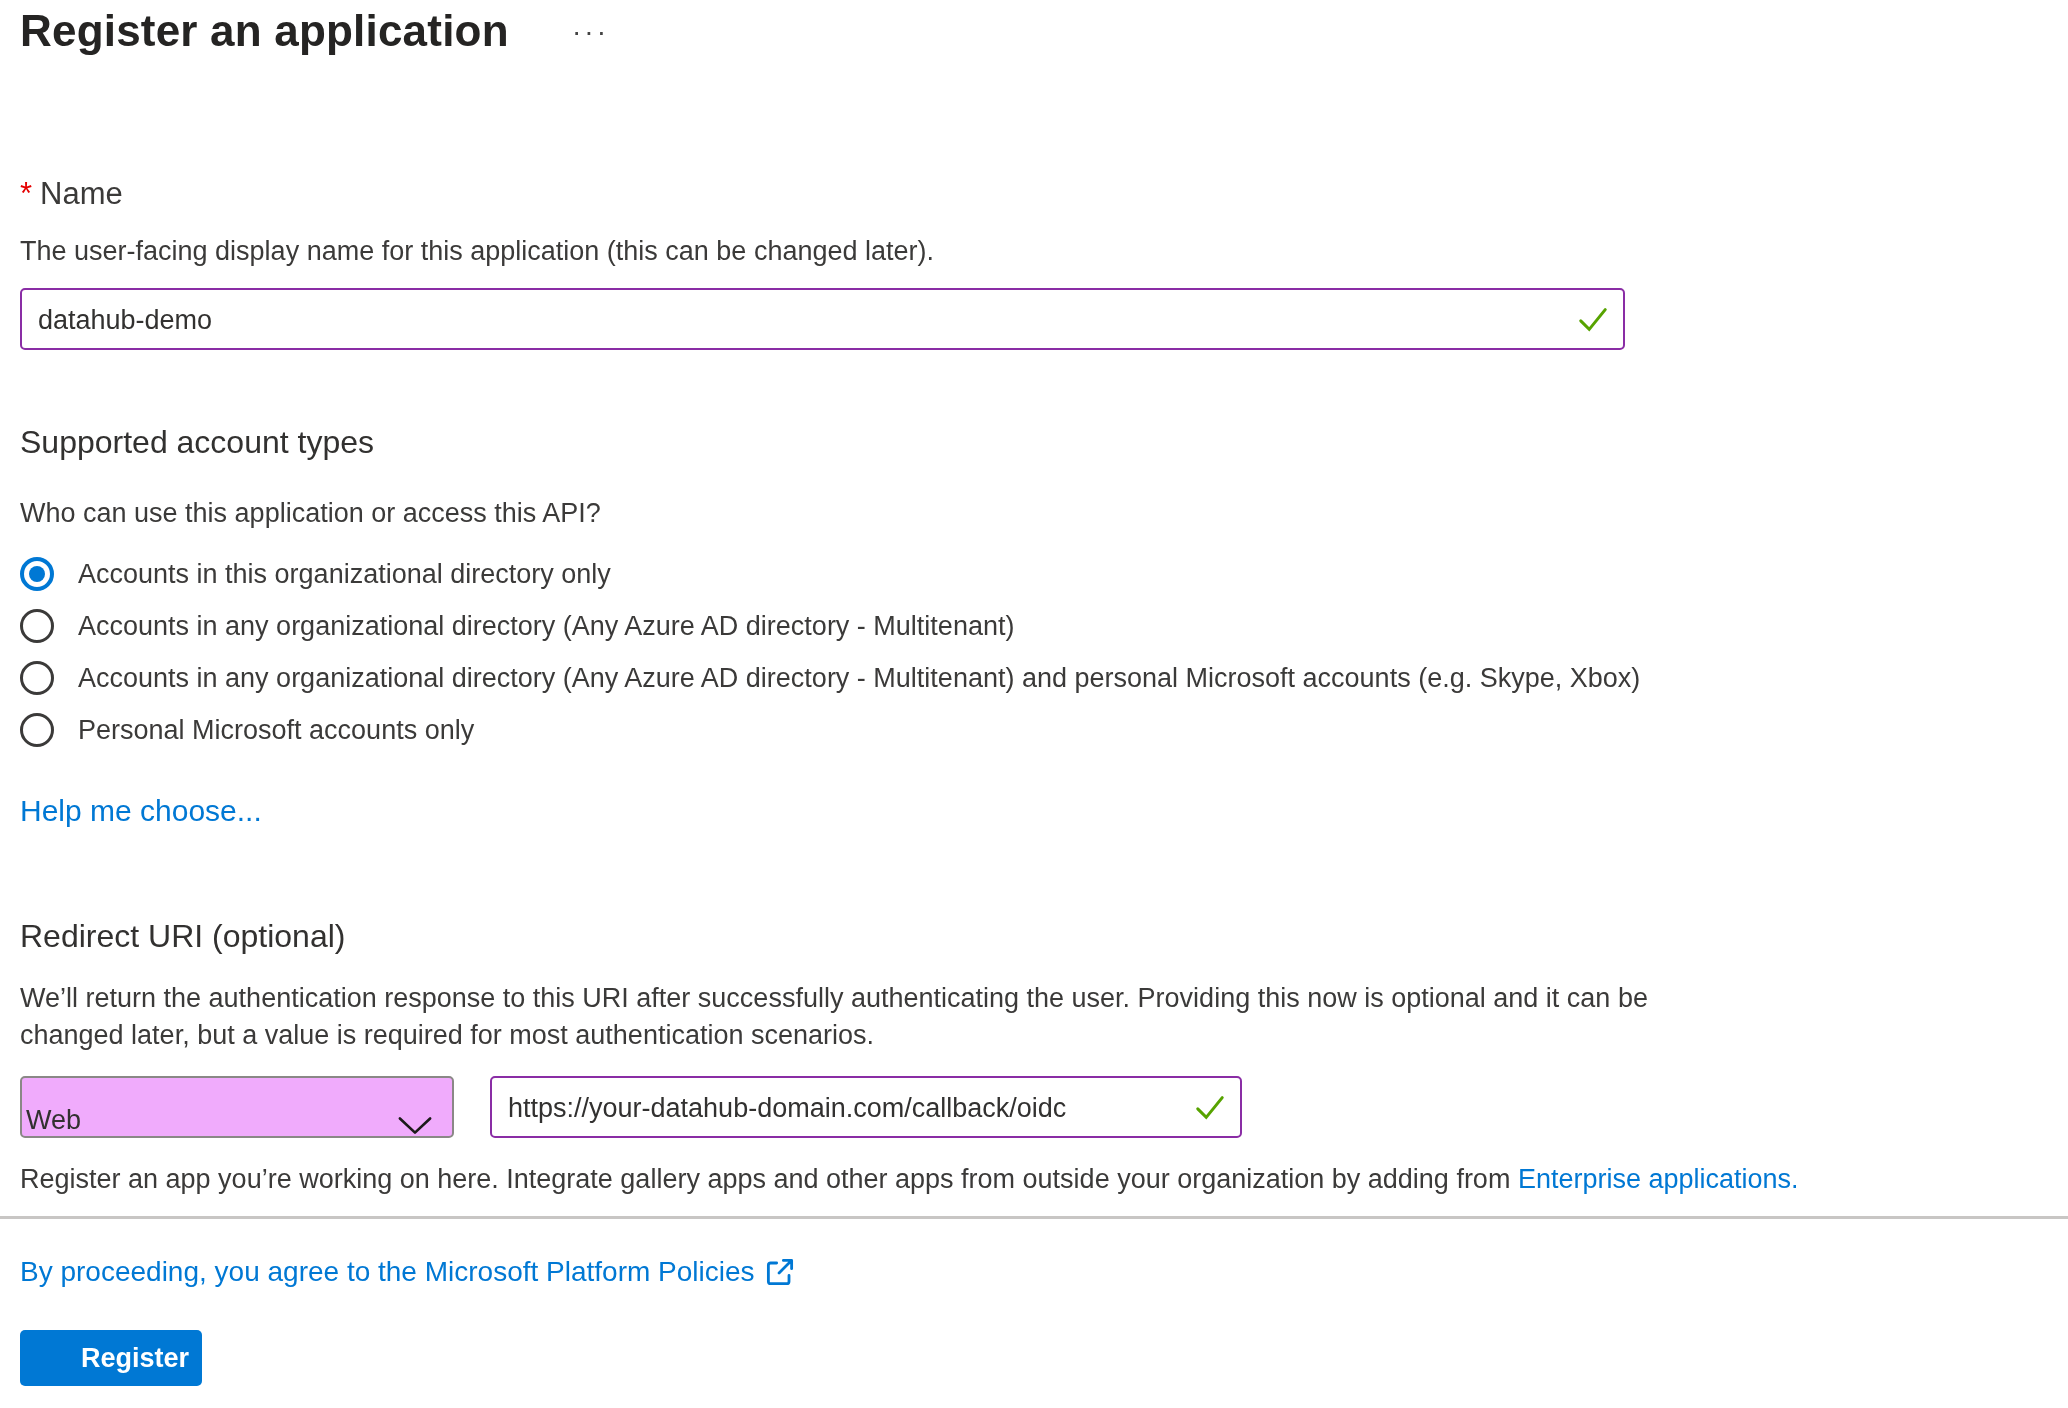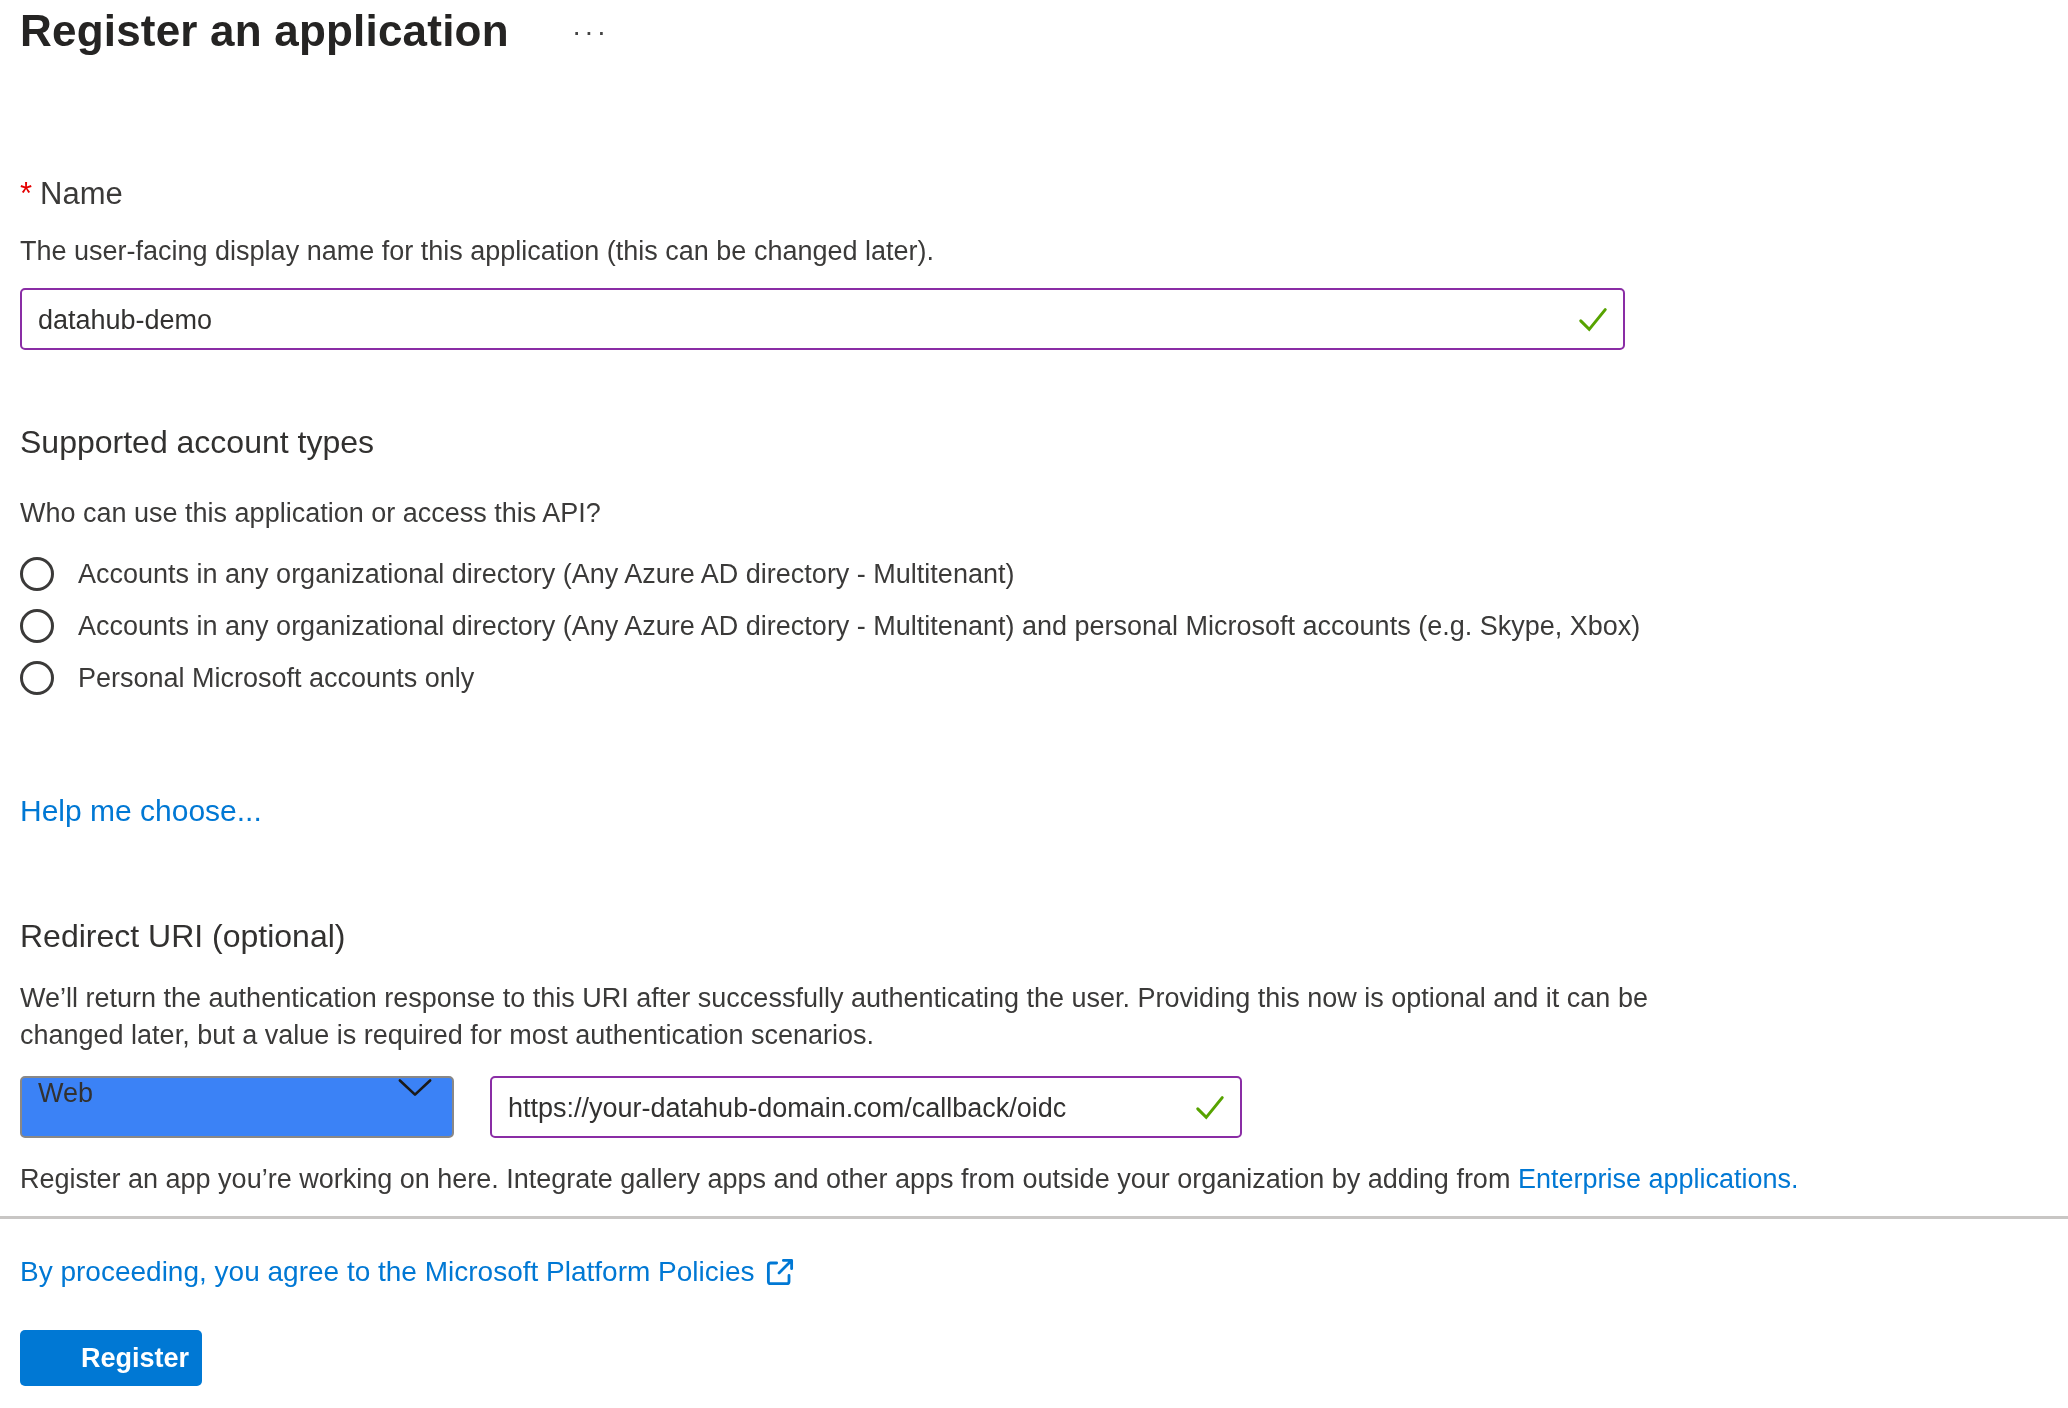--- a/index.html
+++ b/index.html
@@ -60,22 +60,22 @@
   .link { color:#0078d4; text-decoration:none; cursor:pointer; }
   .help-link { top:794px; font-size:30px; }
 
   
   .redirect-heading { top:918px; }
   .redirect-desc { top:980px; line-height:37px; max-width:1660px; }
 
   .platform-select {
     position:absolute; left:20px; top:1076px;
     width:434px; height:62px;
-    border:2px solid #8a8886; border-radius:5px; background:#3b82f6;
-    display:flex; align-items:flex-start; padding:0 20px 0 16px;
+    border:2px solid #8a8886; border-radius:5px; background:#f0abfc;
+    display:flex; align-items:flex-end; padding:0 20px 0 4px;
     font-size:27px; color:#323130; cursor:pointer;
   }
   .platform-select .chev { margin-left:auto; }
 
   .note-line { top:1164px; white-space:nowrap; }
 
   .divider { position:absolute; left:0; top:1216px; width:2068px; height:3px; background:#c8c6c4; }
 
   .policy-line { top:1256px; font-size:28px; display:flex; align-items:center; gap:10px; }
 
@@ -104,20 +104,24 @@
   <input type="text" value="datahub-demo" style="">
   <svg class="check-icon" width="32" height="32" viewBox="0 0 17 17" fill="none">
     <polyline points="2,9.5 6.5,14 15,3.5" stroke="#57a300" stroke-width="1.6" fill="none" stroke-linecap="round"></polyline>
   </svg>
 </div>
 
 <div class="abs section-heading account-heading">Supported account types</div>
 <div class="abs body-text account-question">Who can use this application or access this API?</div>
 
 <div class="abs radio-group">
+  <div class="radio-row">
+    <span class="radio-circle selected"></span>
+    <span class="radio-label">Accounts in this organizational directory only</span>
+  </div>
   <div class="radio-row">
     <span class="radio-circle"></span>
     <span class="radio-label">Accounts in any organizational directory (Any Azure AD directory - Multitenant)</span>
   </div>
   <div class="radio-row">
     <span class="radio-circle"></span>
     <span class="radio-label">Accounts in any organizational directory (Any Azure AD directory - Multitenant) and personal Microsoft accounts (e.g. Skype, Xbox)</span>
   </div>
   <div class="radio-row">
     <span class="radio-circle"></span>

